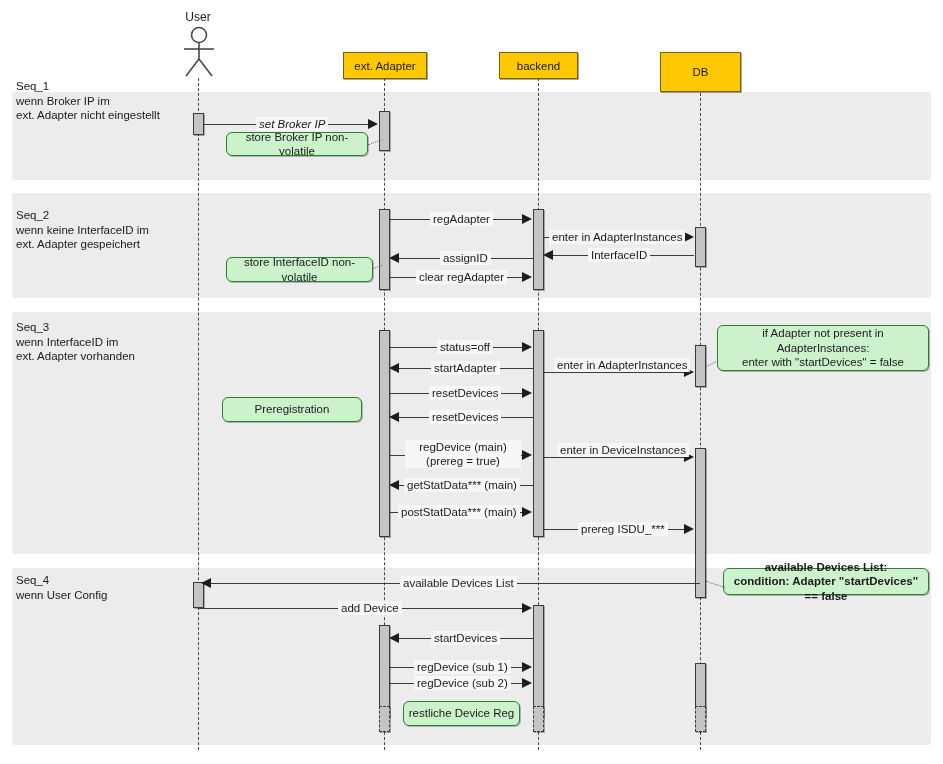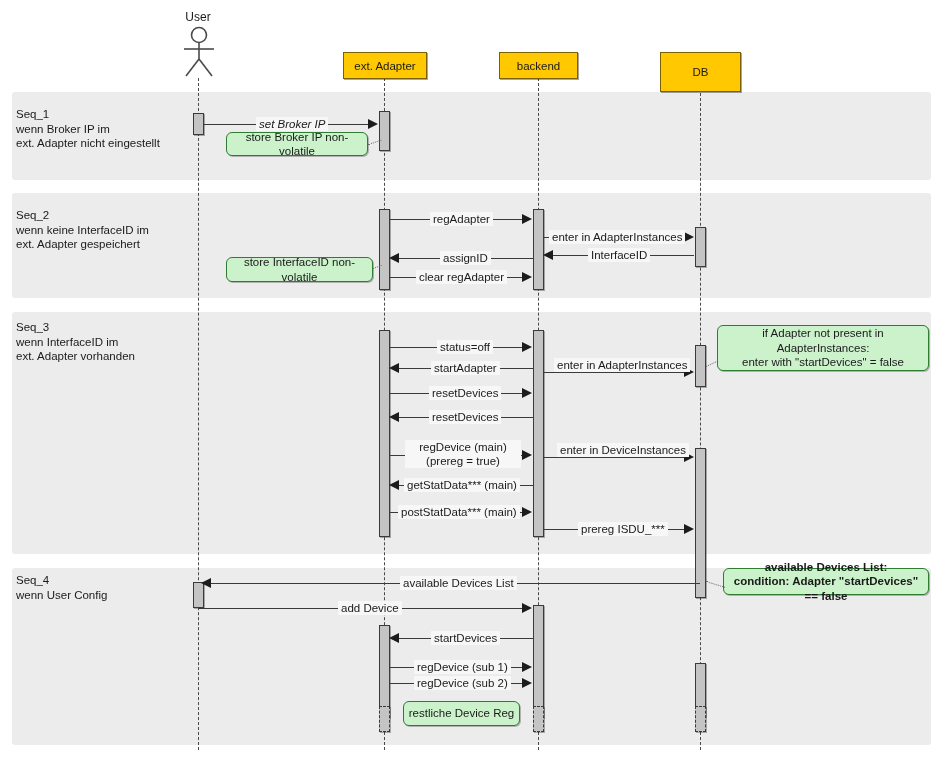--- a/index.html
+++ b/index.html
@@ -44,21 +44,21 @@
              transform-origin:0 0;}
 
   svg.actor{position:absolute;overflow:visible;}
 </style>
 </head>
 <body>
 
 <div id="canvas">
 
   <div class="band" style="left:12px;top:92px;width:919px;height:88px;"></div>
-  <div class="band-label" style="left:16px;top:107px;">Seq_1
+  <div class="band-label" style="left:16px;top:79px;">Seq_1
 wenn Broker IP im
 ext. Adapter nicht eingestellt</div>
 
   <div class="band" style="left:12px;top:193px;width:919px;height:105px;"></div>
   <div class="band-label" style="left:16px;top:208px;">Seq_2
 wenn keine InterfaceID im
 ext. Adapter gespeichert</div>
 
   <div class="band" style="left:12px;top:312px;width:919px;height:242px;"></div>
   <div class="band-label" style="left:16px;top:320px;">Seq_3
@@ -163,20 +163,21 @@
   <div class="msg-label" style="left:404px;top:478px;">getStatData*** (main)</div>
 
   <div class="msg" style="left:389px;top:512px;width:140px;"></div>
   <div class="arrowhead right" style="left:522px;top:507px;"></div>
   <div class="msg-label" style="left:398px;top:505px;">postStatData*** (main)</div>
 
   <div class="msg" style="left:543px;top:529px;width:148px;"></div>
   <div class="arrowhead right" style="left:684px;top:524px;"></div>
   <div class="msg-label" style="left:578px;top:522px;">prereg ISDU_***</div>
 
+  <div class="note" style="left:222px;top:397px;width:140px;height:25px;">Preregistration</div>
   <div class="note" style="left:717px;top:325px;width:212px;height:46px;">if Adapter not present in AdapterInstances:
 enter with "startDevices" = false</div>
   <div class="note-link" style="left:706px;top:366px;width:13px;transform:rotate(-25deg);"></div>
 
   <div class="act" style="left:192.5px;top:582px;height:26px;"></div>
   <div class="act" style="left:532.5px;top:605px;height:113px;"></div>
   <div class="act dashed" style="left:532.5px;top:706px;height:26px;"></div>
   <div class="act" style="left:378.5px;top:625px;height:93px;"></div>
   <div class="act dashed" style="left:378.5px;top:706px;height:26px;"></div>
   <div class="act" style="left:694.5px;top:663px;height:54px;"></div>

